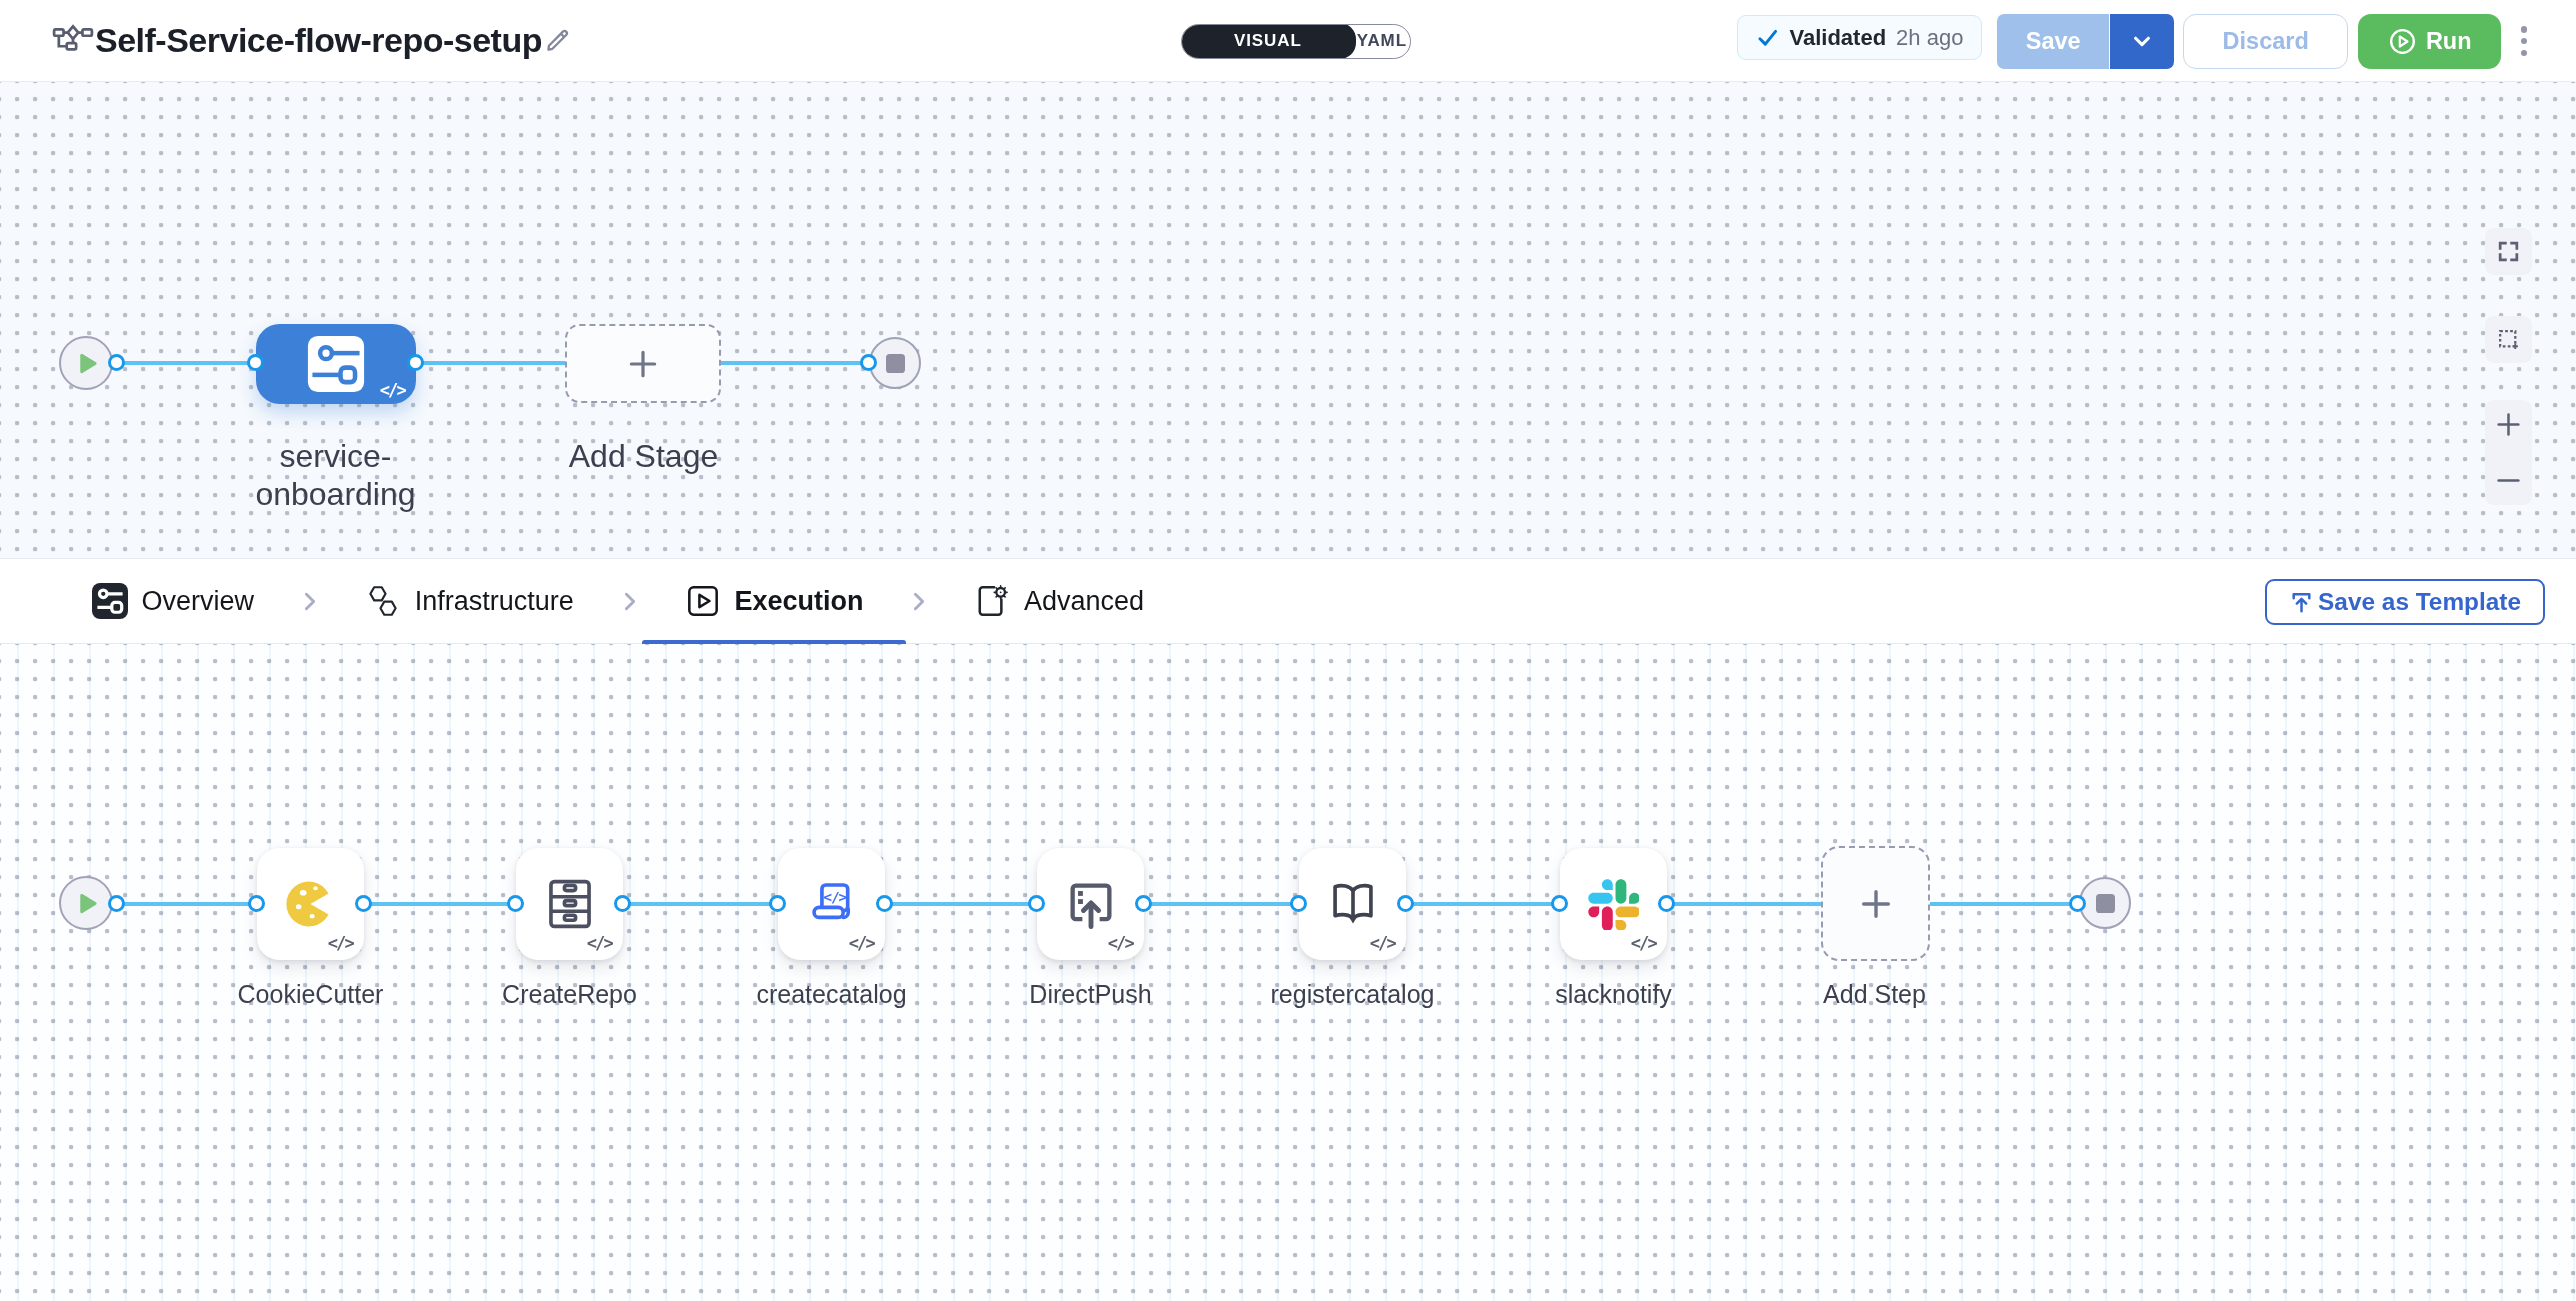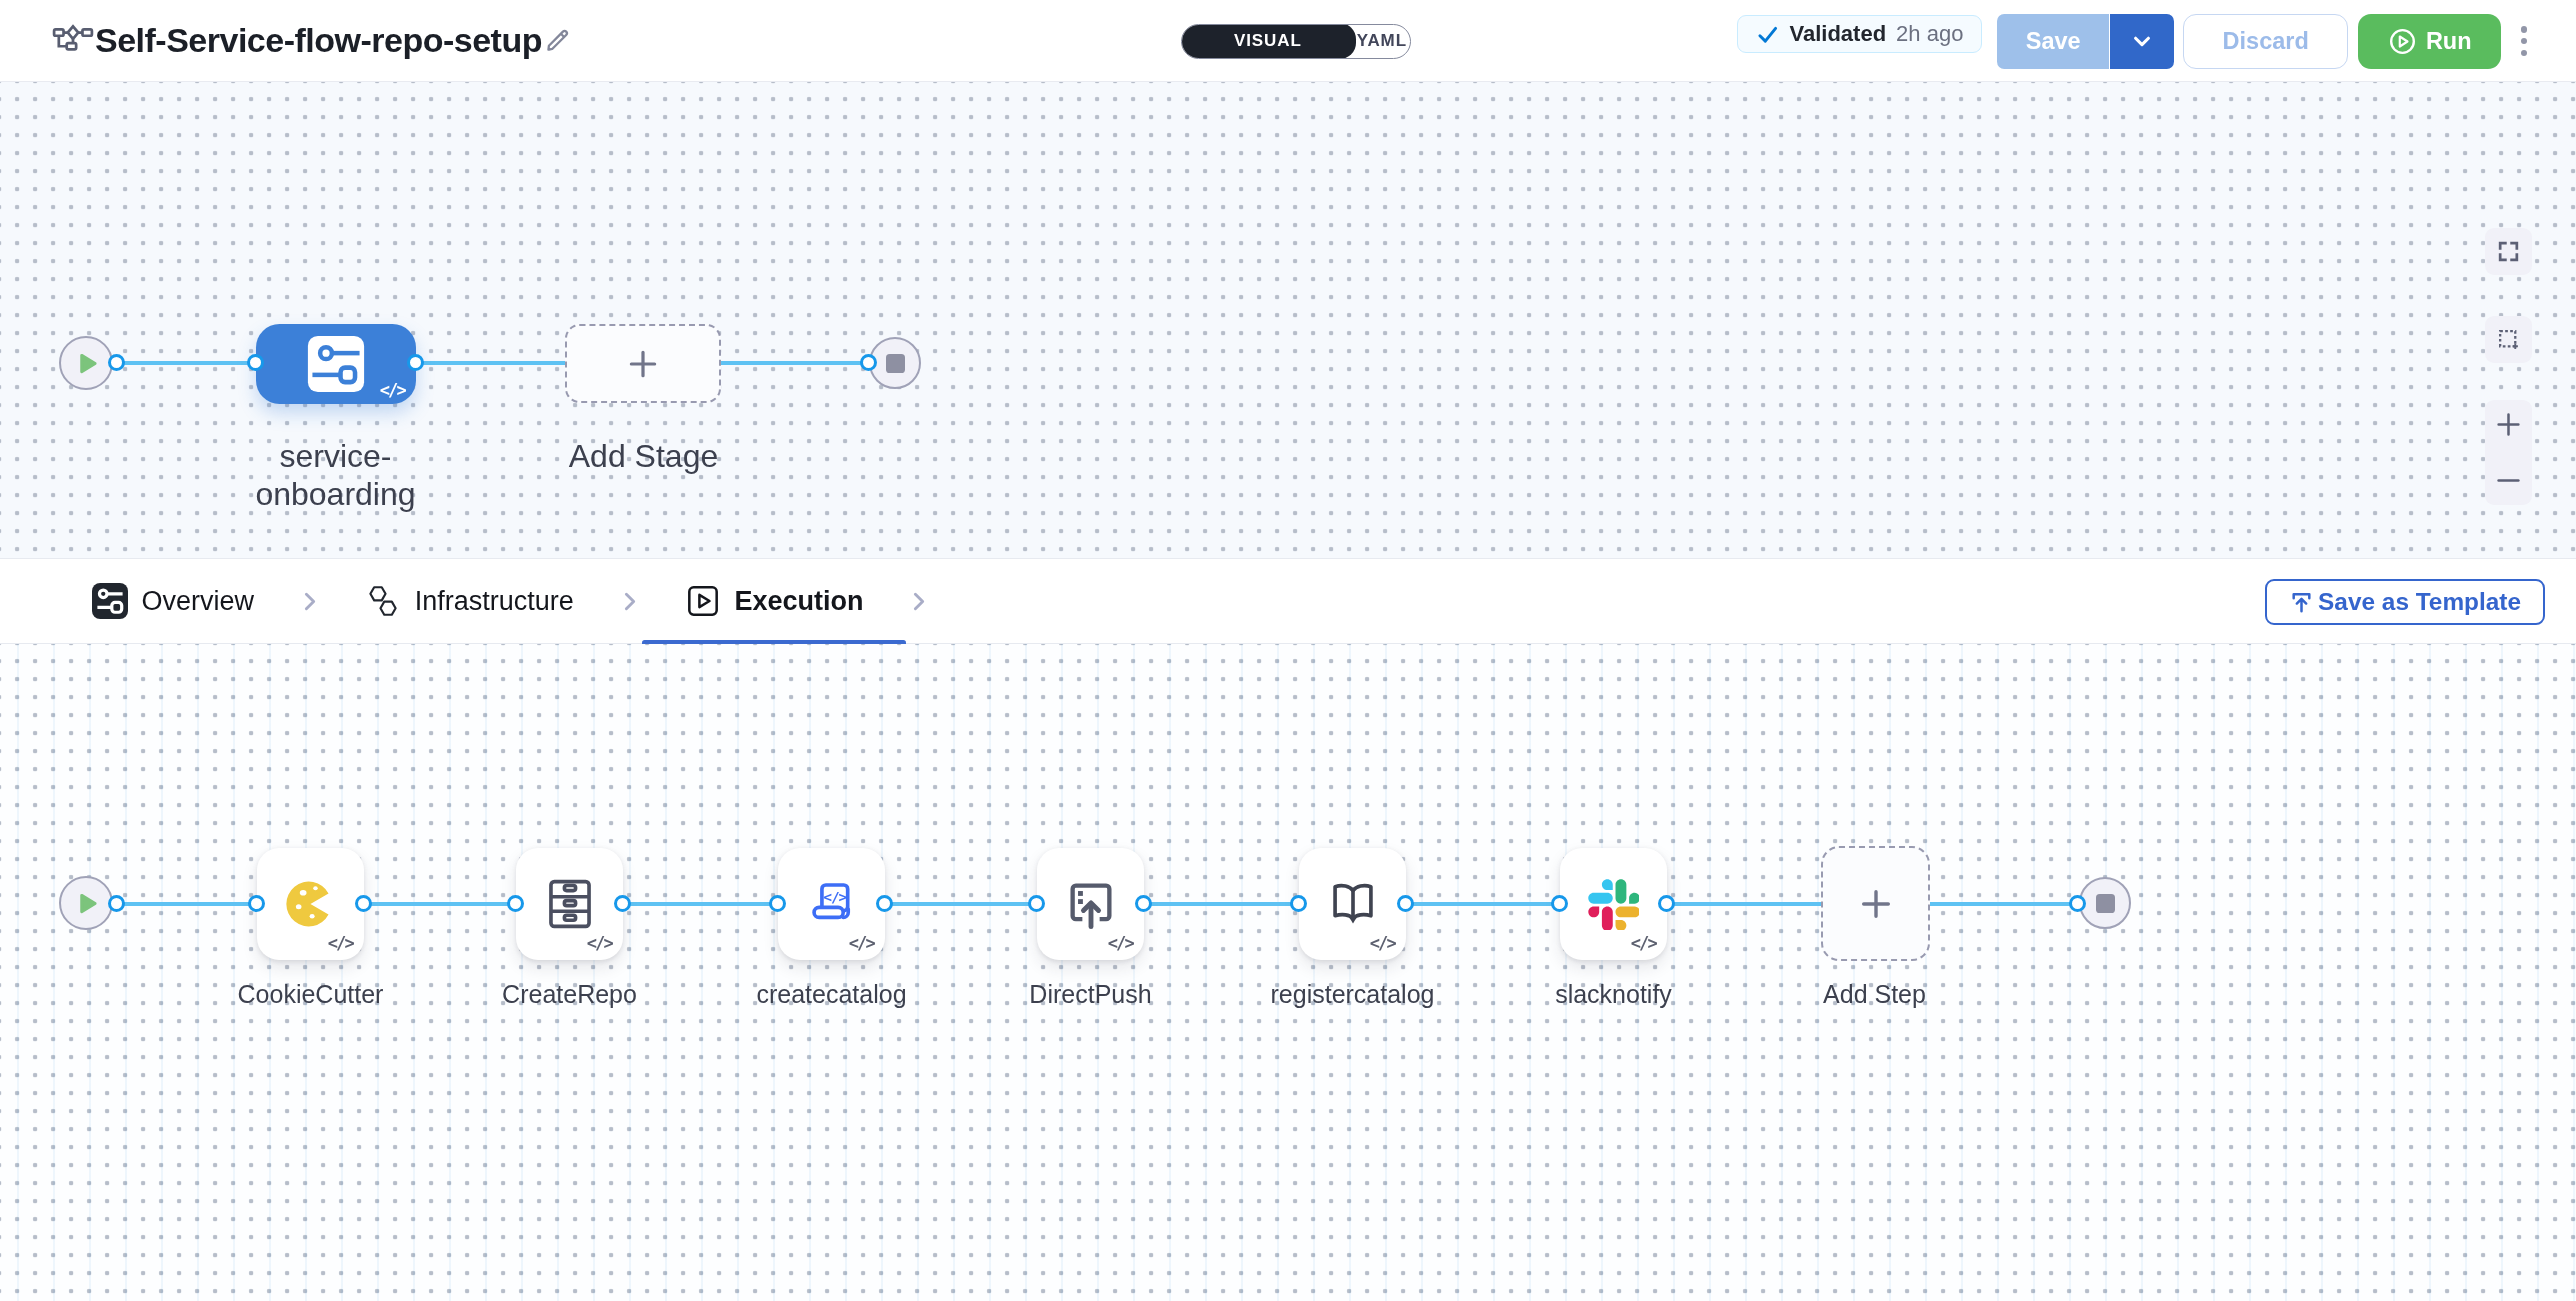--- a/index.html
+++ b/index.html
@@ -11,21 +11,21 @@
     border-bottom:1.8px solid #e9ebf1; }
   .title-group { position:absolute; left:52px; top:0; height:81px;
     display:flex; align-items:center; gap:1px; }
   .page-title { font-size:34px; font-weight:bold; color:#1b1f27; letter-spacing:-0.5px; }
   .mode-toggle { position:absolute; left:1181px; top:23.5px; width:230px; height:35px;
     border:1.8px solid #858a9d; border-radius:18px; display:flex; background:#fff; overflow:hidden; }
   .mode-seg { flex:1; display:flex; align-items:center; justify-content:center;
     font-size:17px; font-weight:bold; letter-spacing:0.9px; cursor:pointer; }
   .mode-visual { background:#1d222b; color:#fff; border-radius:16.3px; margin:-1.8px; flex-basis:119px; }
   .mode-yaml { color:#42465a; }
-  .validated-badge { position:absolute; left:1737px; top:15.4px; height:38px;
+  .validated-badge { position:absolute; left:1737px; top:15.4px; height:45px;
     display:flex; align-items:center; gap:10px; padding:0 18px;
     background:#f5fbff; border:1.8px solid #c9ecff; border-radius:9px; }
   .validated-label { font-size:22px; font-weight:bold; color:#22262e; }
   .validated-time { font-size:22px; color:#6b7080; }
   .header-actions { position:absolute; right:45px; top:13.6px; height:55px;
     display:flex; align-items:center; }
   .btn { height:55px; display:flex; align-items:center; justify-content:center;
     border-radius:13px; font-size:23.5px; font-weight:bold; cursor:pointer; }
   .save-split { display:flex; height:55px; border-radius:7.2px; overflow:hidden; }
   .save-main { width:112px; background:#9ec0ea; color:#fff; display:flex;
@@ -269,20 +269,29 @@
       <path d="M40 33 L68 50 L40 67 Z"></path>
     </svg>
     <span class="tab-label">Execution</span>
   </div>
   <span class="tab-chevron">
     <svg width="25" height="25" viewBox="0 0 24 24" fill="none" stroke="#a9adc7" stroke-width="2.8" stroke-linecap="round" stroke-linejoin="round">
         <path d="M9 5 L16 12 L9 19"></path>
       </svg>
   </span>
 
+  <div class="tab">
+    <svg width="36" height="36" viewBox="0 0 100 100" fill="none" stroke="#21262e" stroke-width="7" stroke-linecap="round">
+      <path d="M56 12 H24 a8 8 0 0 0 -8 8 V80 a8 8 0 0 0 8 8 H68 a8 8 0 0 0 8 -8 V46"></path>
+      <circle cx="74" cy="26" r="12" stroke-width="6.5"></circle>
+      <circle cx="74" cy="26" r="2.5" fill="#21262e" stroke="none"></circle>
+      <path d="M74 8 V13 M74 39 V44 M56 26 H61 M87 26 H92 M61.5 13.5 L65 17 M86.5 13.5 L83 17 M61.5 38.5 L65 35 M86.5 38.5 L83 35" stroke-width="4.5"></path>
+    </svg>
+    <span class="tab-label">Advanced</span>
+  </div>
 
   <div class="save-template-btn">
     <svg width="25" height="25" viewBox="0 0 24 24" fill="none" stroke="#3565cd" stroke-width="2.4" stroke-linecap="round" stroke-linejoin="round">
       <path d="M4.5 4 H19.5 M4.5 4 V8 M19.5 4 V8 M12 20.5 V9 M7.5 13 L12 8.5 L16.5 13"></path>
     </svg>
     <span>Save as Template</span>
   </div>
 </div>
 
 <div class="canvas exec-canvas">

